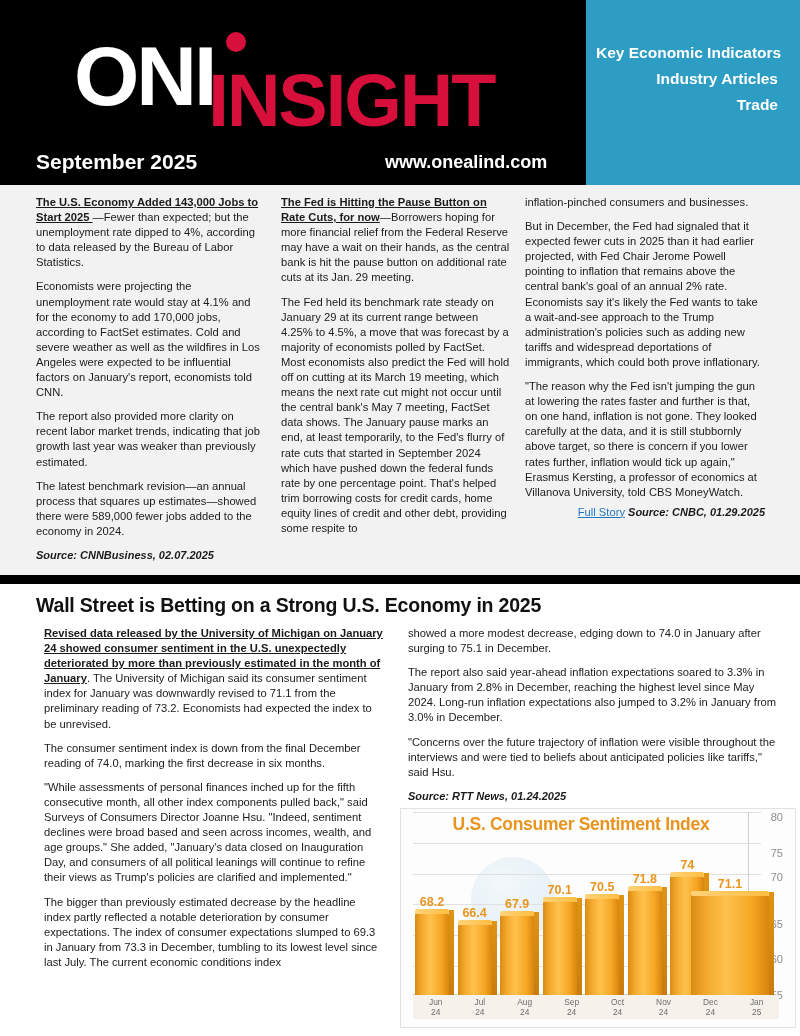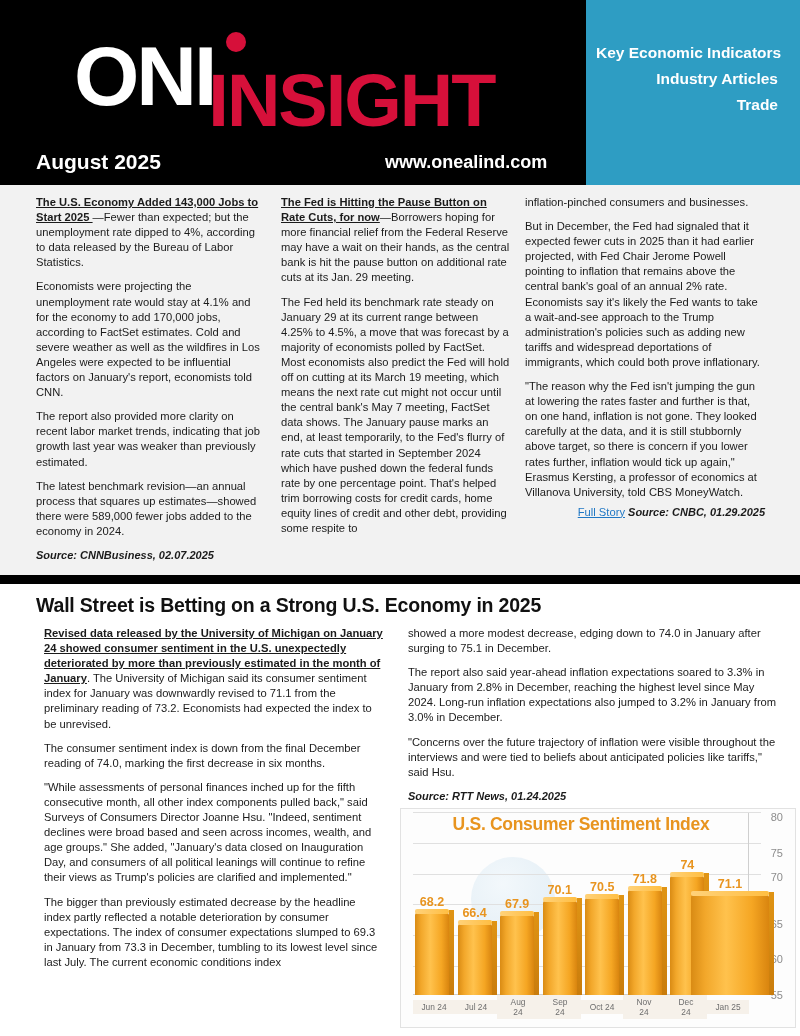--- a/index.html
+++ b/index.html
@@ -122,21 +122,21 @@
     position:absolute;top:-18px;left:50%;transform:translateX(-50%);
     font-size:12.5px;font-weight:bold;color:#e8941f;white-space:nowrap;
     font-family:"Liberation Sans", sans-serif;
   }
   .xlabels{
     position:absolute;left:12px;right:46px;bottom:12px;height:16px;
     display:flex;justify-content:space-between;align-items:center;
   }
   .xlab{
     width:38px;text-align:center;font-size:8.4px;color:#6e6e6e;
-    background:#f6f1ea;padding:2px 8px;
+    background:#f6f1ea;padding:2px 16px;
     font-family:"Liberation Sans", sans-serif;
   }
   .axisline{position:absolute;left:12px;right:46px;bottom:32px;height:1px;background:#cfcfcf;}
   .axisline-v{position:absolute;right:46px;top:4px;bottom:32px;width:1px;background:#cfcfcf;}
   .globe{
     position:absolute;left:70px;top:48px;width:84px;height:84px;border-radius:50%;
     background:radial-gradient(circle at 38% 32%, #eaf4fa 0%, #dbeaf4 45%, #cfe2ef 100%);
     opacity:.55;
   }
 </style>
@@ -156,21 +156,21 @@
       </span>
       <span class="logo-insight">INSIGHT</span>
     </div>
 
     <div class="mast-links">
       <div>Key Economic Indicators</div>
       <div>Industry Articles</div>
       <div>Trade</div>
     </div>
 
-    <div class="mast-date">August 2025</div>
+    <div class="mast-date">September 2025</div>
     <div class="mast-url">www.onealind.com</div>
   </div>
 
   <div class="sec1">
 
     <div class="col c1 art-txt">
       <p>
         <span class="lead">The U.S. Economy Added 143,000 Jobs to Start 2025 </span><span>—Fewer than expected; but the unemployment rate dipped to 4%, according to data released by the Bureau of Labor Statistics.</span>
       </p>
       <p>Economists were projecting the unemployment rate would stay at 4.1% and for the economy to add 170,000 jobs, according to FactSet estimates. Cold and severe weather as well as the wildfires in Los Angeles were expected to be influential factors on January's report, economists told CNN.</p>

